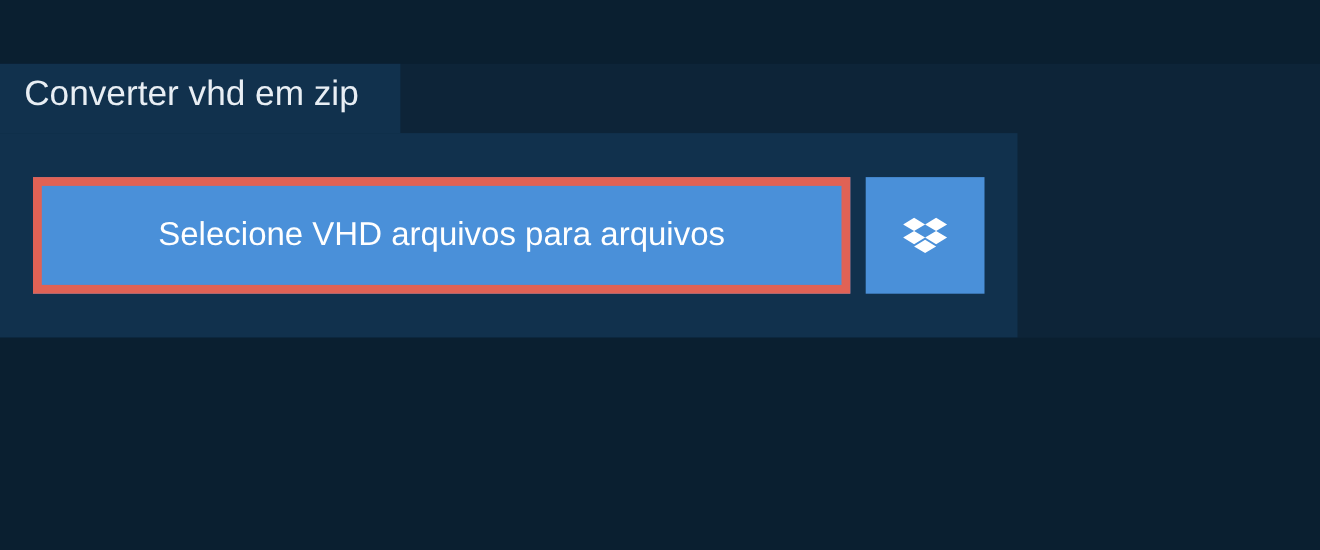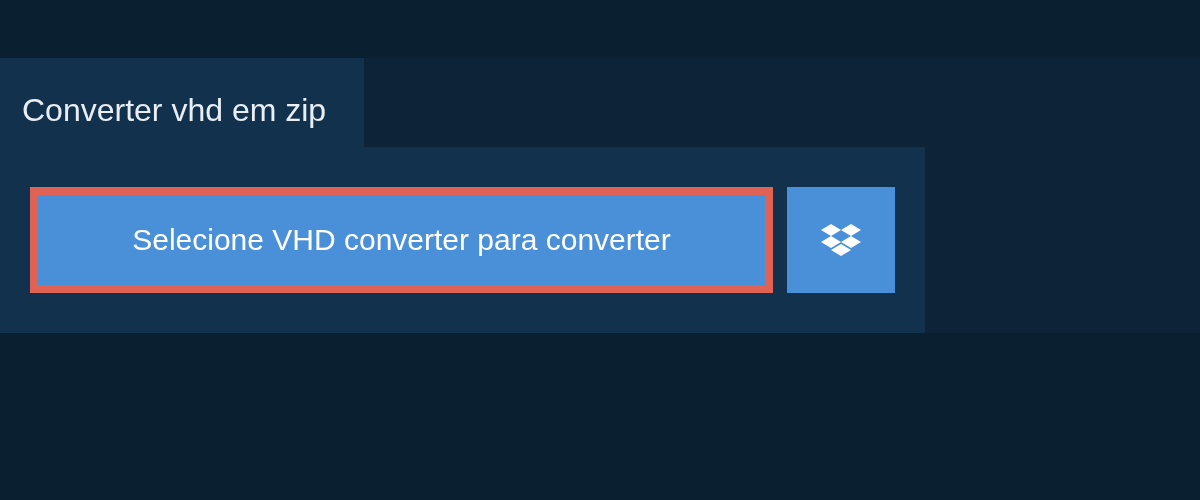--- a/index.html
+++ b/index.html
@@ -19,21 +19,21 @@
       background: #0a1f30;
     }
     .tab-container {
       display: flex;
     }
     .tab {
       background: #11314d;
       color: #e8eef4;
       font-size: 32px;
       font-weight: 300;
-      padding: 34px 38px 18px 22px;
+      padding: 8px 38px 18px 22px;
       display: inline-block;
     }
     .content-panel {
       background: #11314d;
       margin: 0;
       padding: 40px 30px 40px 30px;
       width: 925px;
     }
     .button-row {
       display: flex;
@@ -80,21 +80,21 @@
 
 <div class="tab-container">
   <div class="tab">
     <span>Converter vhd em zip</span>
   </div>
 </div>
 
 <div class="content-panel">
   <div class="button-row">
     <div class="select-button">
-      <span>Selecione VHD converter para converter</span>
+      <span>Selecione VHD arquivos para arquivos</span>
     </div>
     <div class="dropbox-button">
       <svg class="dropbox-icon" viewBox="0 0 40 40">
         <path d="M 10 4 L 20 10 L 10 16 L 0 10 Z M 30 4 L 40 10 L 30 16 L 20 10 Z M 0 22 L 10 16 L 20 22 L 10 28 Z M 20 22 L 30 16 L 40 22 L 30 28 Z M 10 30 L 20 24 L 30 30 L 20 36 Z"></path>
       </svg>
     </div>
   </div>
 </div>
 
 <div class="bottom-area"></div>

